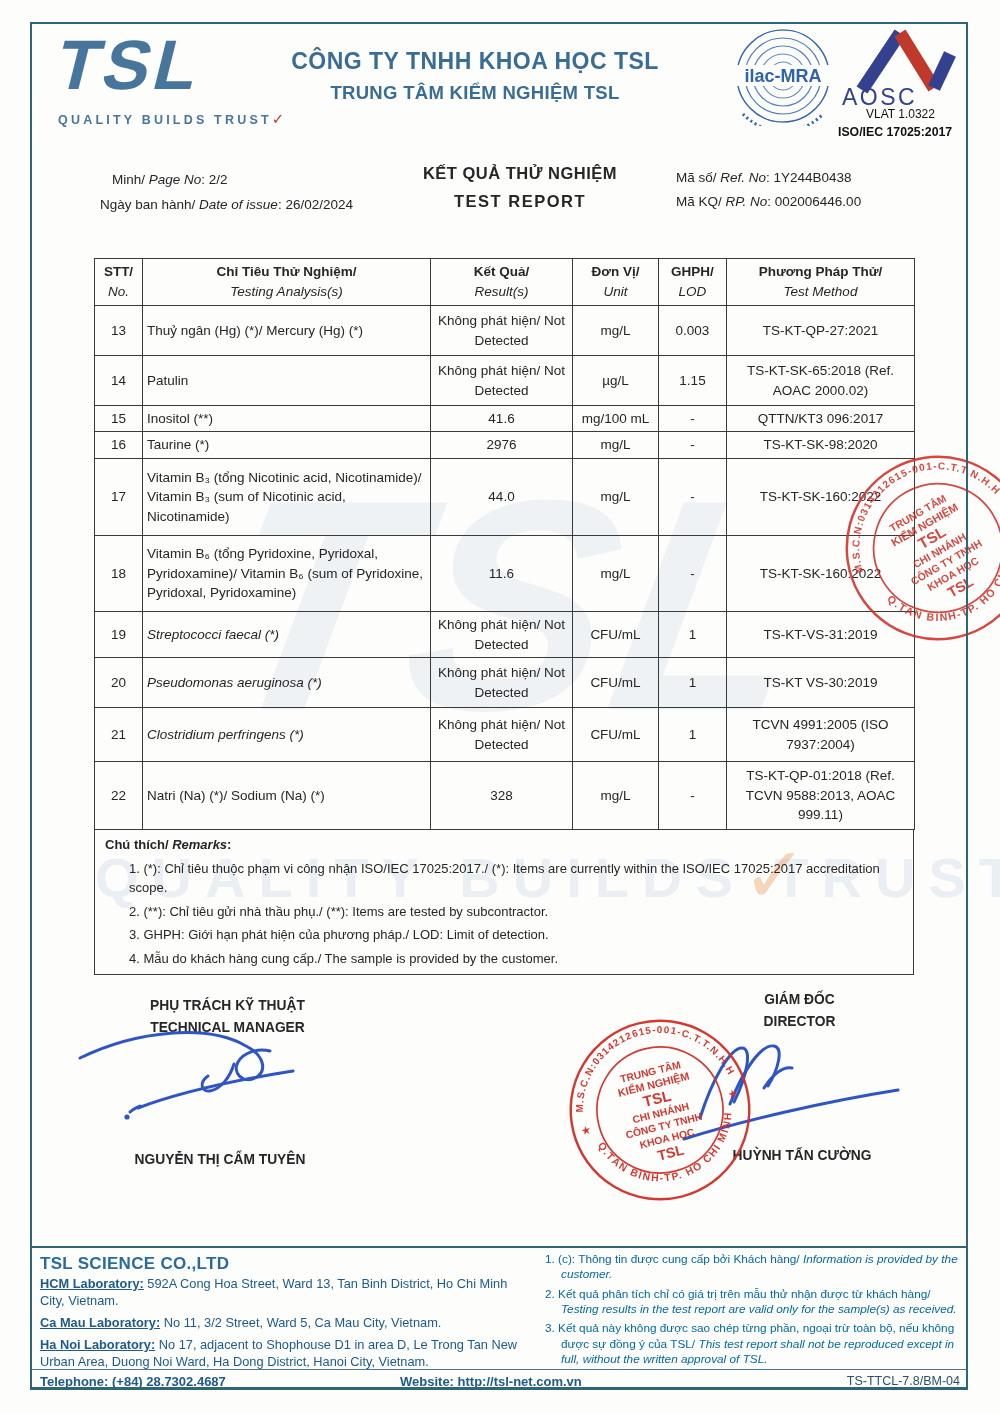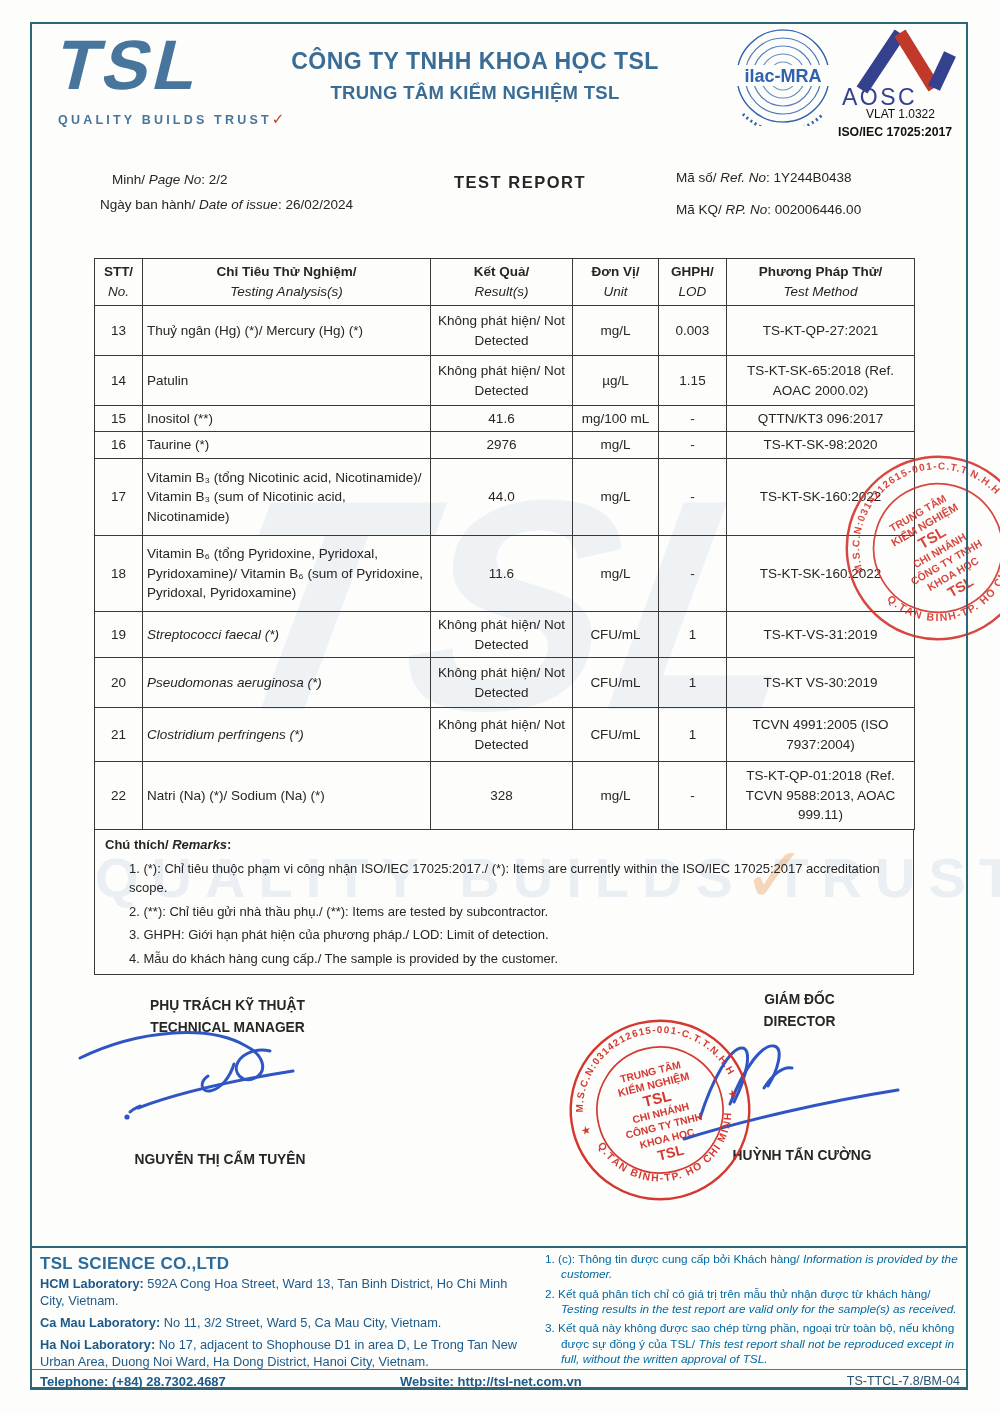--- a/index.html
+++ b/index.html
@@ -30,21 +30,21 @@
   .ilac-block { position:absolute; left:733px; top:26px; width:100px; height:100px; z-index:2; }
   .aosc-block { position:absolute; left:838px; top:26px; width:128px; height:115px; z-index:2; }
   .aosc-name { position:absolute; left:4px; top:58px; font-size:23px; letter-spacing:2.5px; color:#33418f; }
   .aosc-vlat { position:absolute; left:28px; top:81px; font-size:12px; font-weight:400; color:#111; }
   .aosc-iso  { position:absolute; left:0px;  top:99px; font-size:12.3px; font-weight:700; color:#111; }
 
   
   .meta-left  { position:absolute; left:112px; top:172px; font-size:13.5px; z-index:2; }
   .meta-left .l2 { margin-left:-12px; margin-top:10px; }
   .meta-right { position:absolute; left:676px; top:170px; font-size:13.5px; z-index:2; }
-  .meta-right .l2 { margin-top:17px; }
+  .meta-right .l2 { margin-top:9px; }
   .it { font-style:italic; }
   .title-block { position:absolute; left:370px; top:164px; width:300px; text-align:center; z-index:2; }
   .title-vi { font-size:16.5px; font-weight:700; letter-spacing:.5px; }
   .title-en { font-size:16.5px; font-weight:700; letter-spacing:1.5px; margin-top:9px; }
 
   
   table.results {
     position:absolute; left:94px; top:258px; width:820px;
     border-collapse:collapse; table-layout:fixed; z-index:2;
     font-size:13.5px; color:#262626;
@@ -88,21 +88,21 @@
     position:absolute; left:95px; top:845px; font-size:56px; font-weight:800;
     color:rgba(105,150,190,.13); letter-spacing:13px; white-space:nowrap; z-index:0;
   }
   .wm-check { position:absolute; left:742px; top:830px; font-size:78px; color:rgba(235,150,80,.38); z-index:0; }
 
   
   .footer-divider { position:absolute; left:30px; top:1246px; width:938px; border-top:2.5px solid #2e6577; z-index:2; }
   .footer-left { position:absolute; left:40px; top:1254px; width:490px; color:#1d5a8a; z-index:2; }
   .footer-company { font-size:17px; font-weight:700; color:#2a6b9c; letter-spacing:.3px; margin-bottom:2px; }
   .footer-lab { font-size:12.8px; line-height:1.32; margin-bottom:5px; }
-  .footer-lab b { }
+  .footer-lab b { text-decoration:underline; }
   .footer-right { position:absolute; left:545px; top:1252px; width:418px; color:#0369a1; z-index:2; }
   .footer-note { font-size:11.8px; line-height:1.3; margin-bottom:4px; padding-left:16px; text-indent:-16px; }
   .footer-midline { position:absolute; left:30px; top:1369px; width:938px; border-top:1.3px solid #4a7a8c; z-index:2; }
   .footer-bottom { position:absolute; left:40px; top:1374px; width:920px; display:flex; z-index:2; font-size:13px; }
   .fb-tel { width:360px; font-weight:700; color:#1d5a8a; }
   .fb-web { width:340px; font-weight:700; color:#1d5a8a; }
   .fb-doc { flex:1; text-align:right; color:#27516e; font-size:12.5px; }
 
   svg text { font-family:"Liberation Sans","DejaVu Sans",sans-serif; }
   .stamp-txt { font-weight:700; }
@@ -158,20 +158,21 @@
     <div class="aosc-vlat">VLAT 1.0322</div>
     <div class="aosc-iso">ISO/IEC 17025:2017</div>
   </div>
 
   <div class="meta-left">
     <div class="l1"><span>Minh/ </span><span class="it">Page No</span><span>: 2/2</span></div>
     <div class="l2"><span>Ngày ban hành/ </span><span class="it">Date of issue</span><span>: 26/02/2024</span></div>
   </div>
 
   <div class="title-block">
+    <div class="title-vi">KẾT QUẢ THỬ NGHIỆM</div>
     <div class="title-en">TEST REPORT</div>
   </div>
 
   <div class="meta-right">
     <div class="l1"><span>Mã số/ </span><span class="it">Ref. No</span><span>: 1Y244B0438</span></div>
     <div class="l2"><span>Mã KQ/ </span><span class="it">RP. No</span><span>: 002006446.00</span></div>
   </div>
 
   <table class="results">
     <colgroup>

